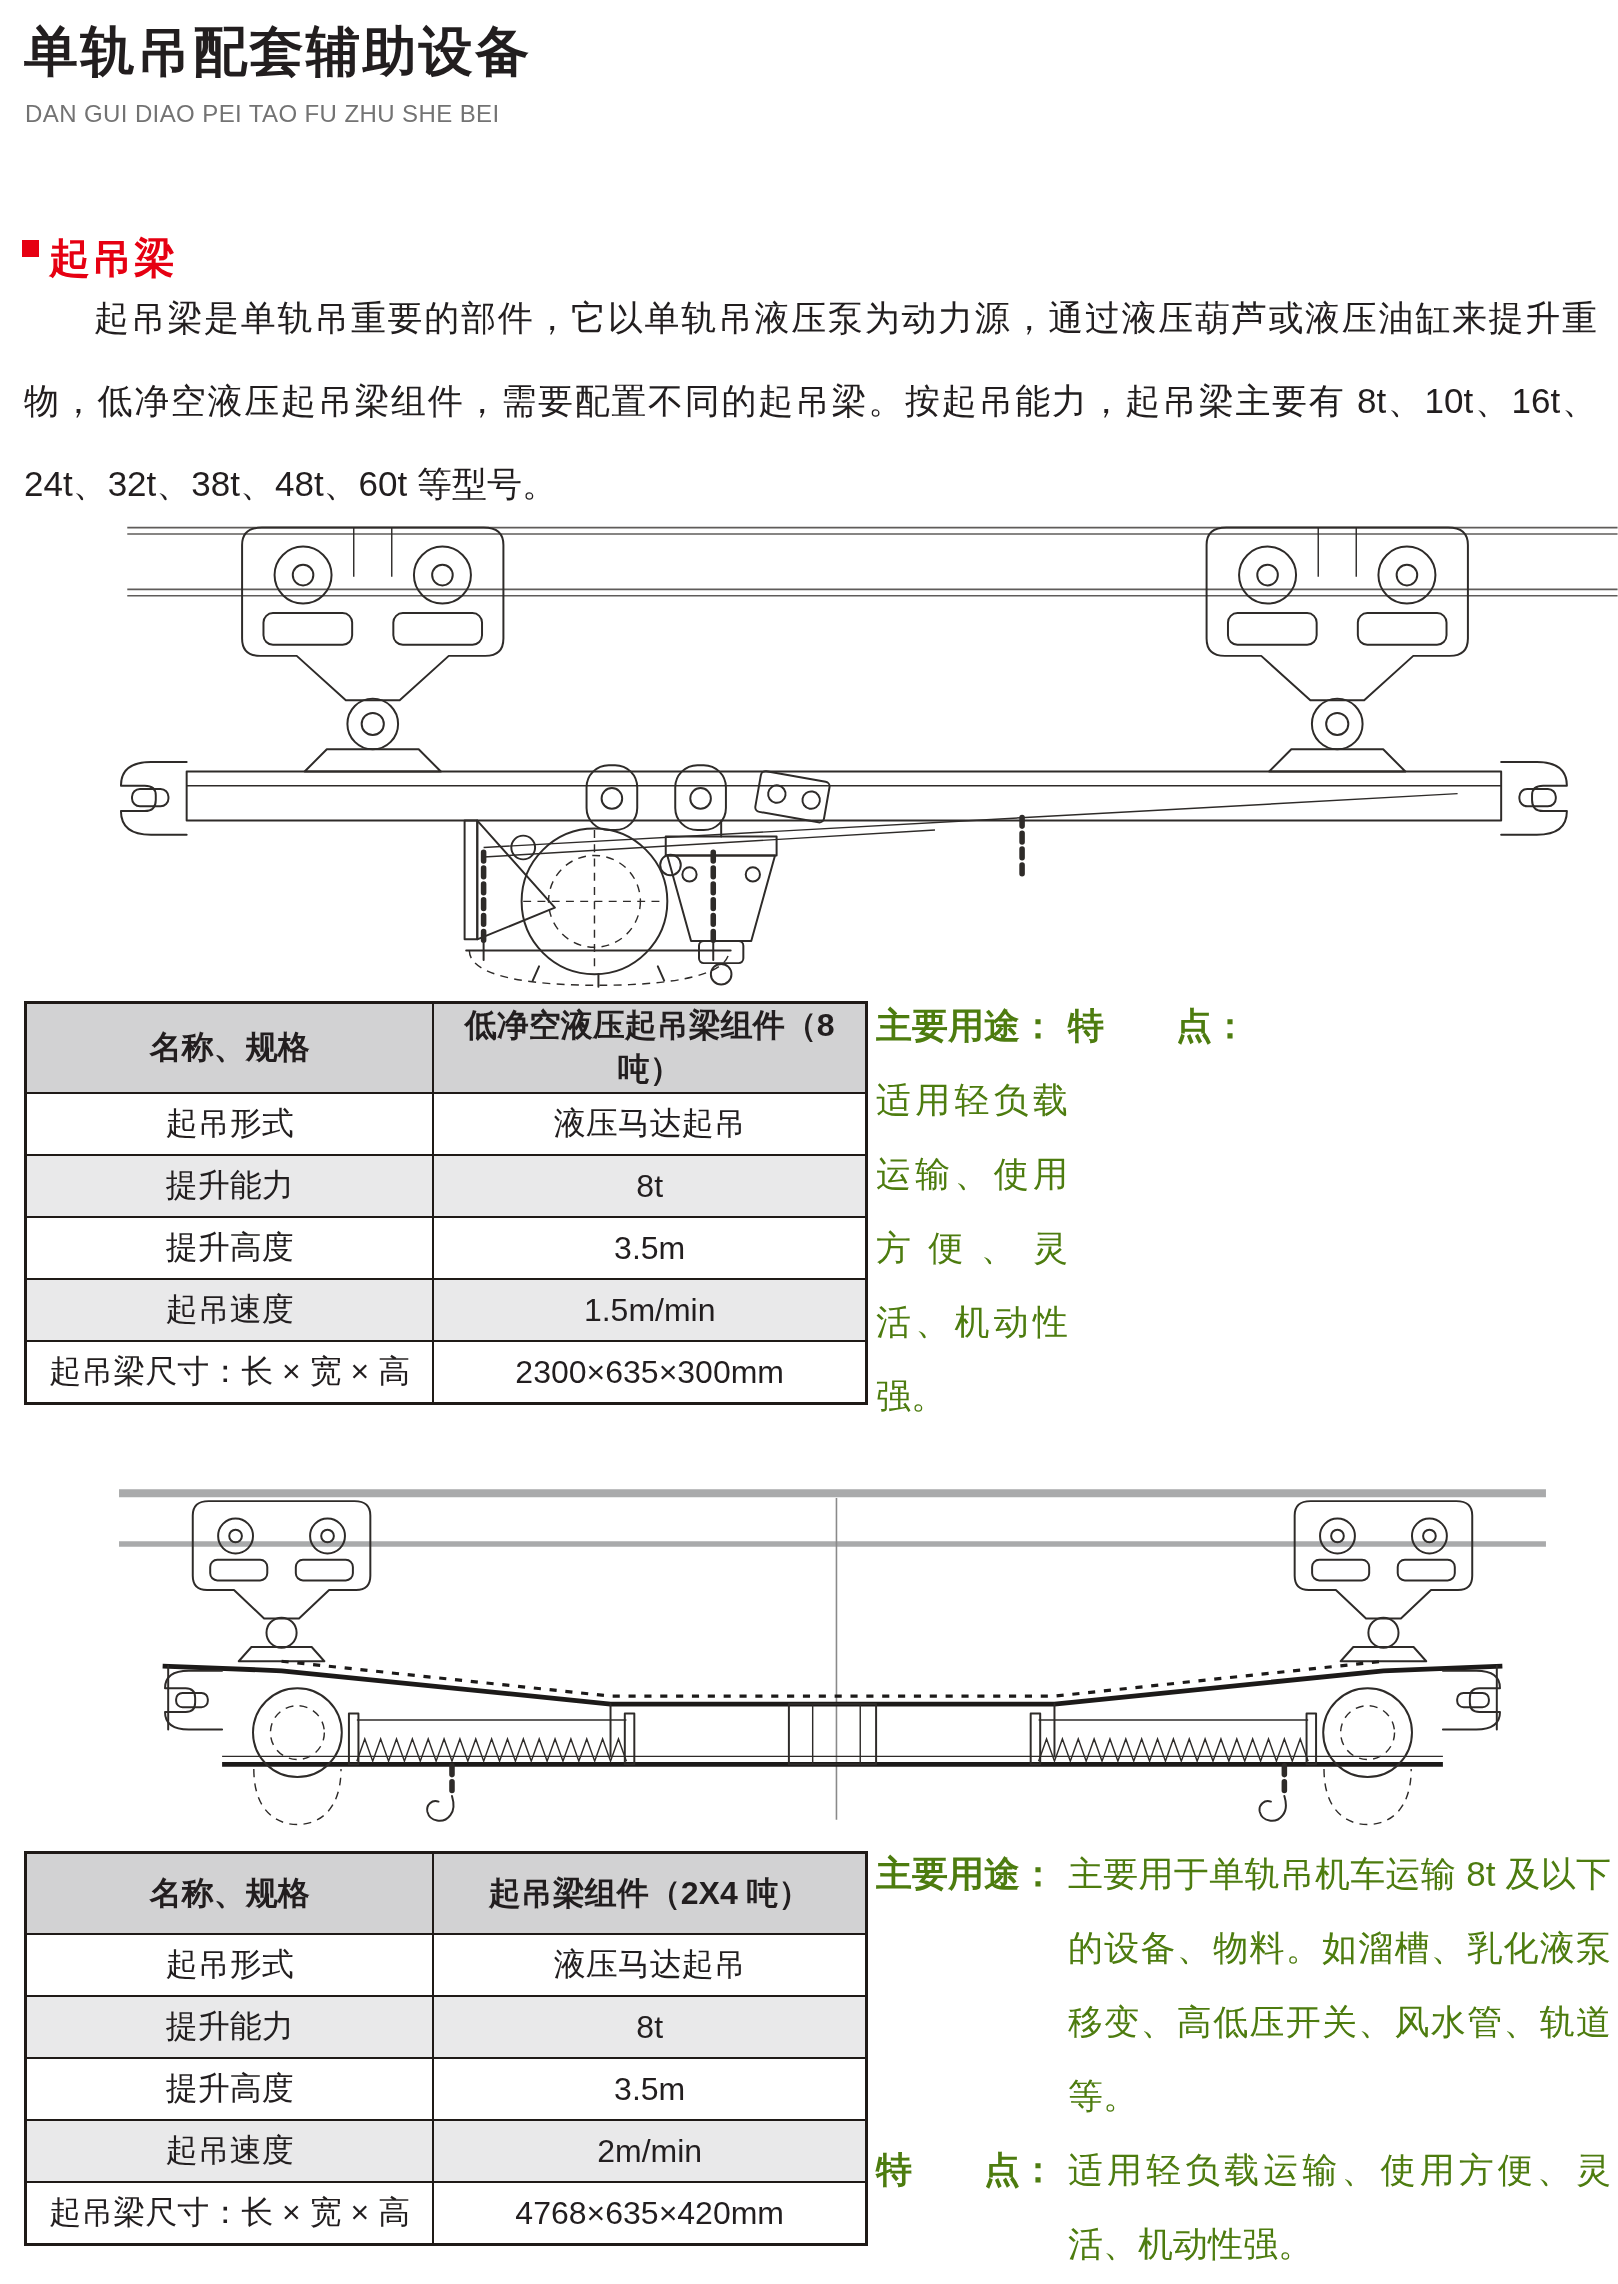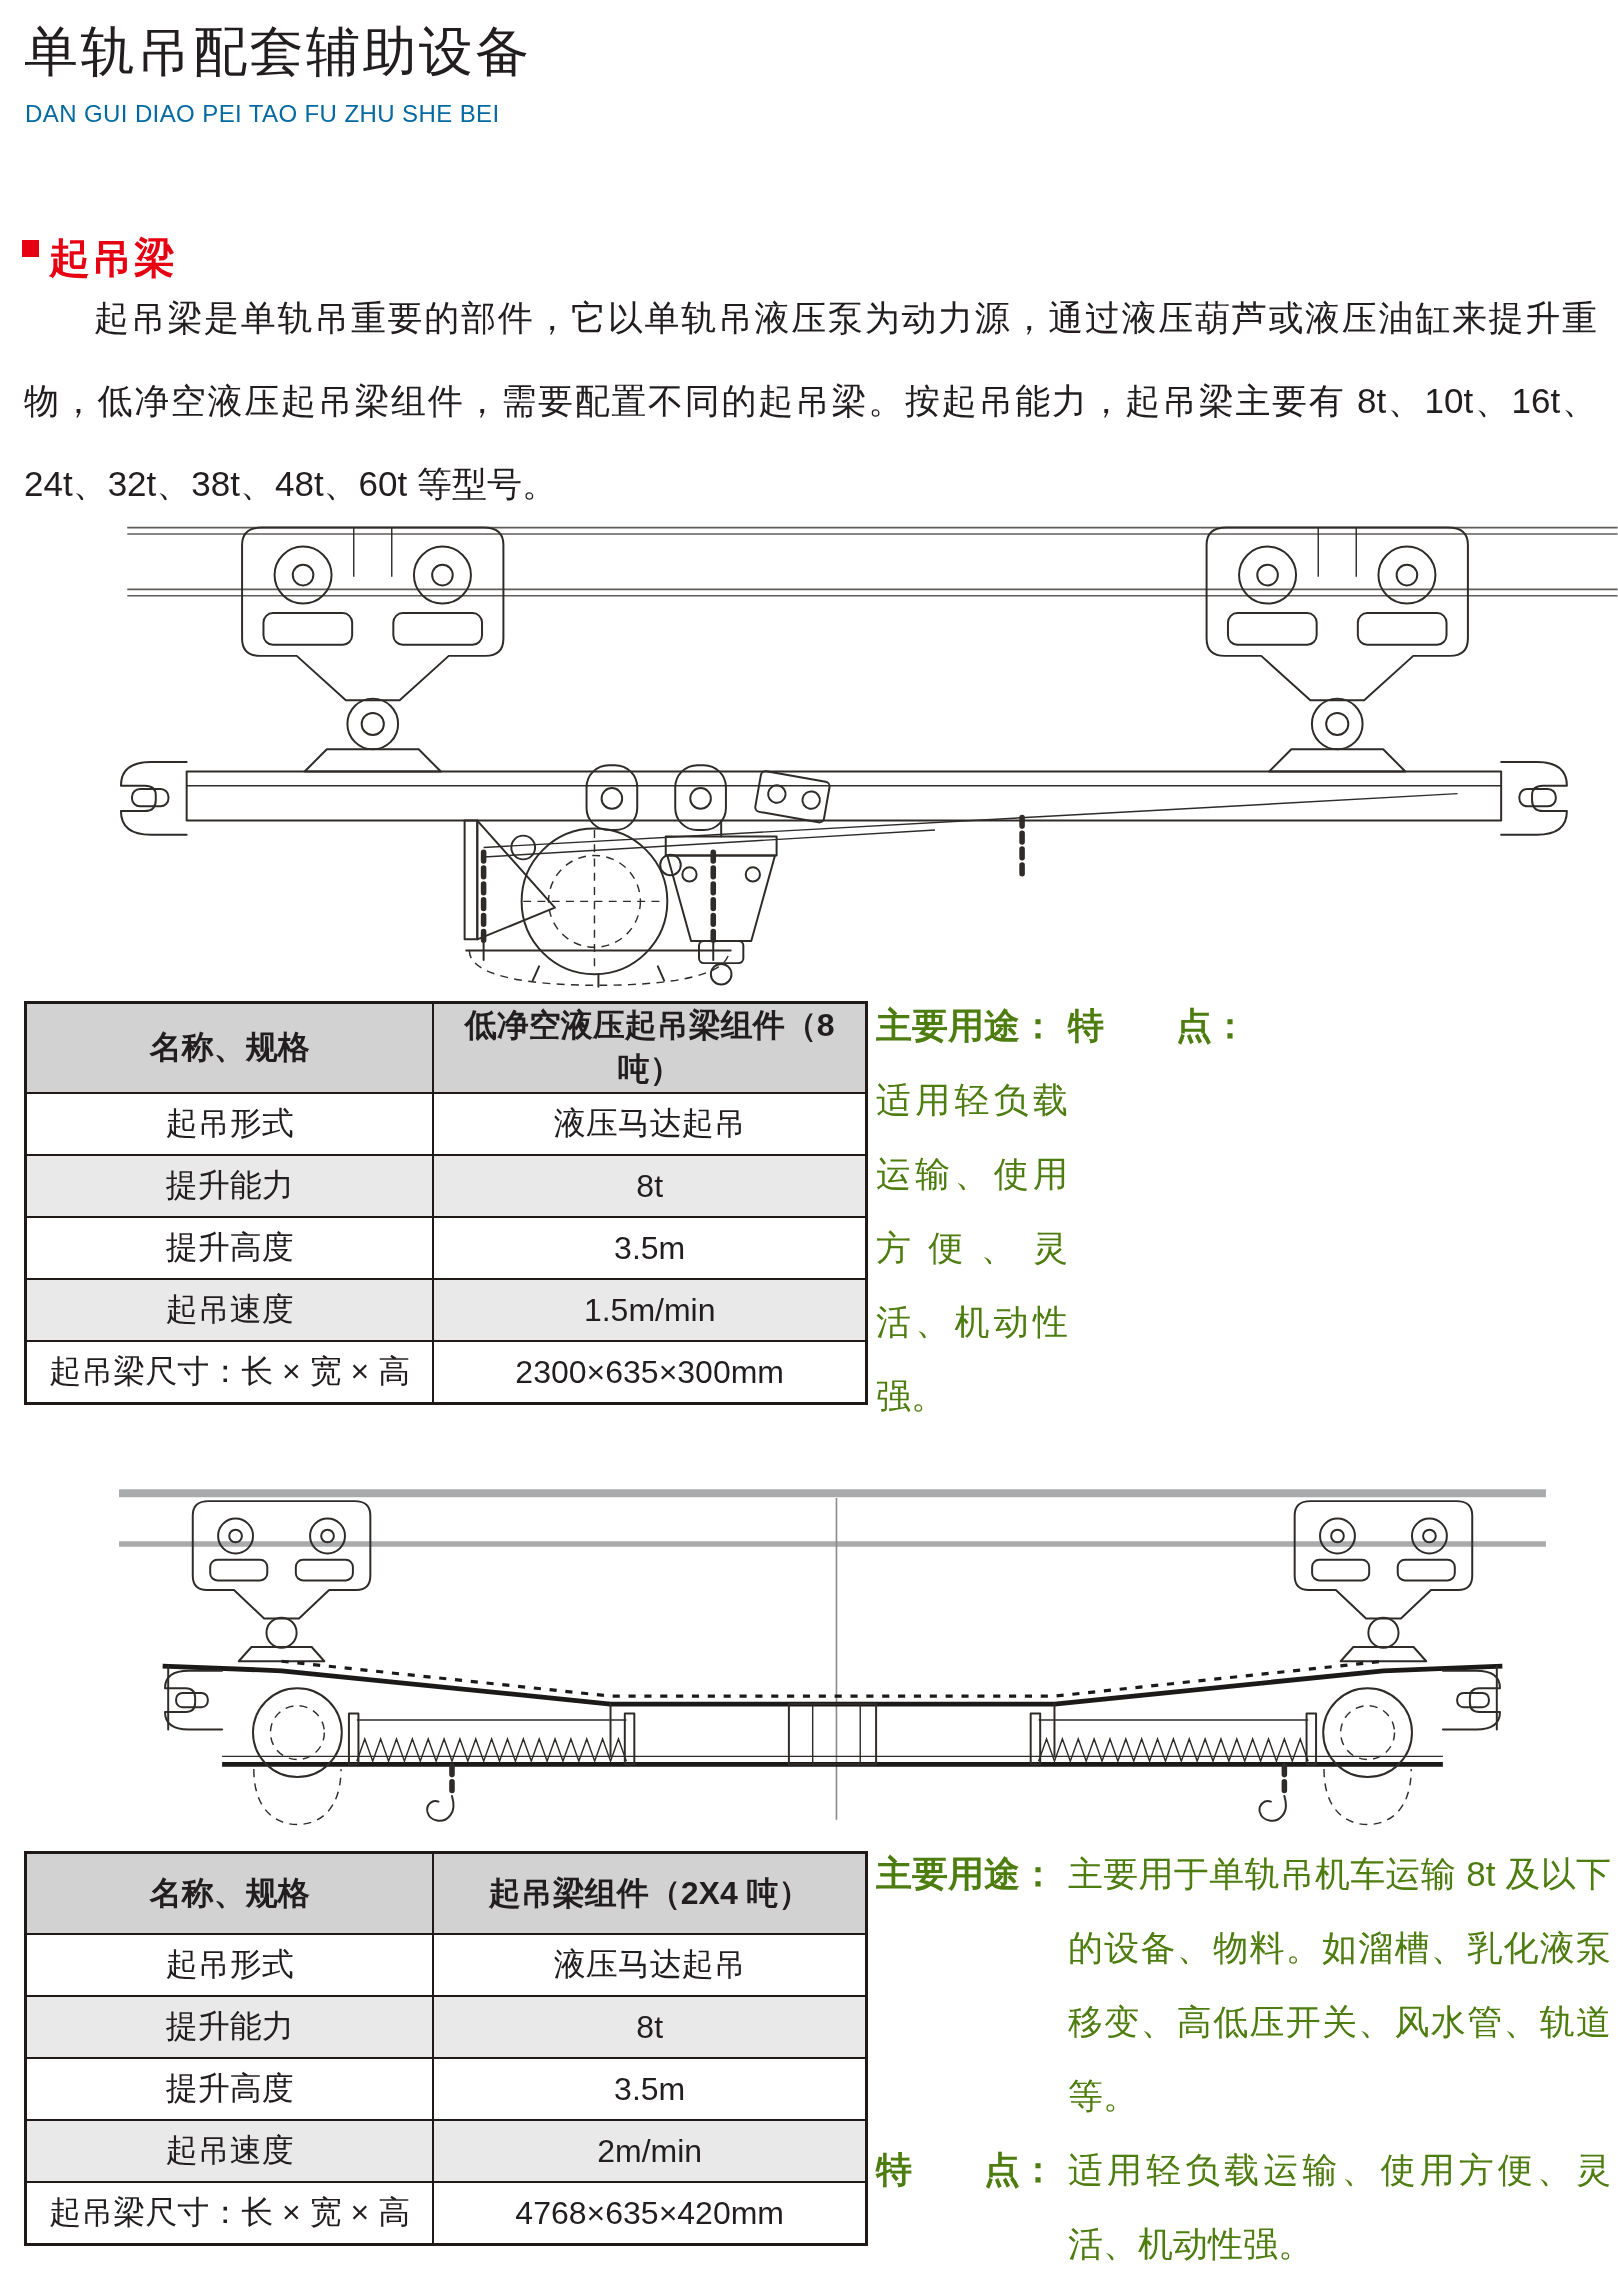--- a/index.html
+++ b/index.html
@@ -1,20 +1,20 @@
 <!DOCTYPE html>
 <html style="font-size:12.7px"><head>
 <meta charset="utf-8">
 <style>
   html,body{margin:0;padding:0;background:#ffffff;}
   #canvas{position:relative;width:1618px;height:2284px;background:#ffffff;overflow:hidden;
           font-family:"Liberation Sans","DejaVu Sans",sans-serif;color:#221e1f;}
 
-  .title{position:absolute;left:24px;top:16px;font-size:54px;font-weight:normal;letter-spacing:2.4px;color:#221e1f;}
-  .pinyin{position:absolute;left:25px;top:100px;font-size:24px;color:#0369a1;letter-spacing:0.4px;font-weight:500;}
+  .title{position:absolute;left:24px;top:16px;font-size:54px;font-weight:bold;letter-spacing:2.4px;color:#221e1f;}
+  .pinyin{position:absolute;left:25px;top:100px;font-size:24px;color:#737373;letter-spacing:0.4px;font-weight:500;}
 
   .sec{position:absolute;left:22px;top:203px;display:flex;align-items:center;}
   .sec .sq{width:17.4px;height:17.4px;background:#e60012;margin-top:8px;margin-right:9.5px;}
   .sec .st{font-size:41px;font-weight:bold;color:#e60012;letter-spacing:1.6px;margin-top:28px;}
 
   .intro{position:absolute;left:24px;top:276px;width:1573px;font-size:35px;line-height:83px;
          text-align:justify;text-indent:2em;color:#221e1f;}
 
   svg{position:absolute;}
   .draw1{left:111px;top:507px;}

